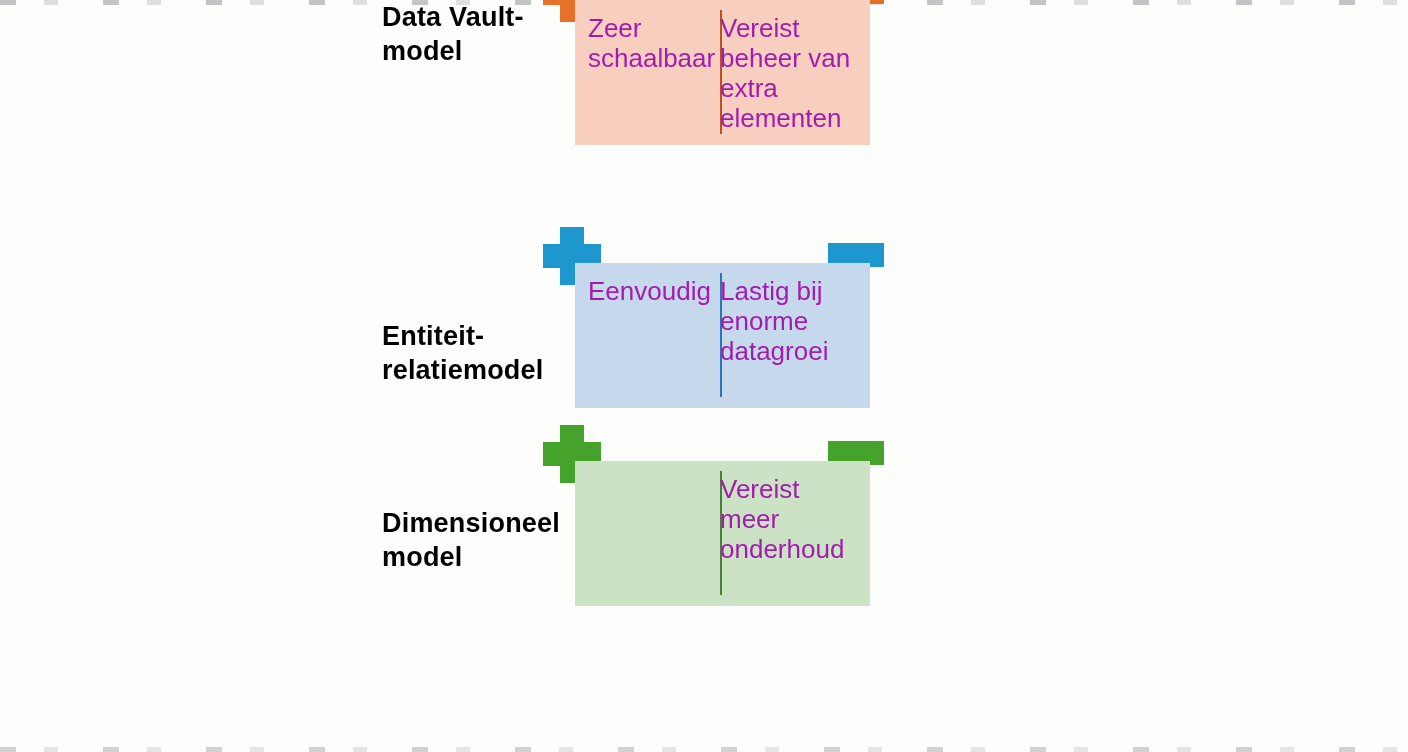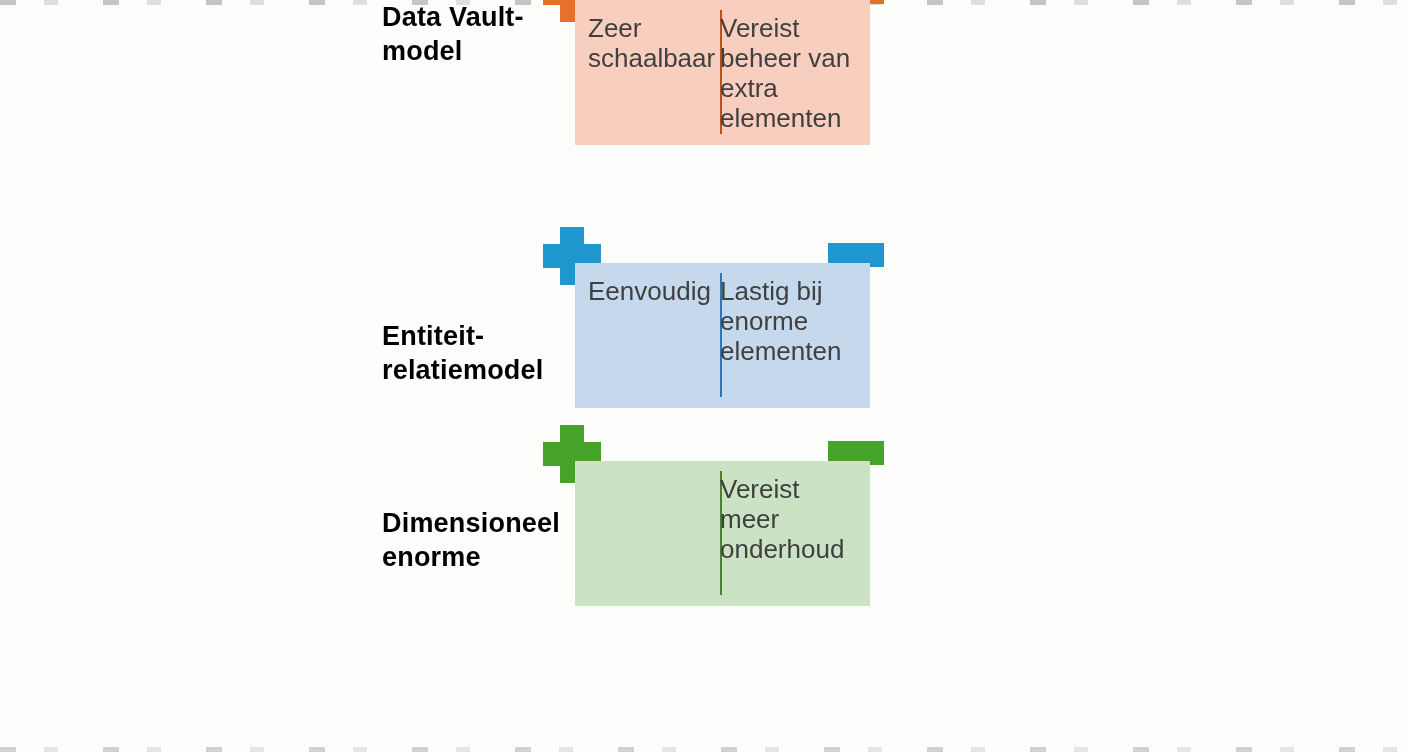--- a/index.html
+++ b/index.html
@@ -73,21 +73,21 @@
     width: 2px;
     height: 124px;
     background: var(--divider);
   }
   .cell {
     position: absolute;
     top: 13px;
     font-size: 26px;
     line-height: 30px;
     white-space: pre-line;
-    color: #404040;
+    color: #a21caf;
   }
   .cell.pro { left: 13px;  width: 130px; }
   .cell.con { left: 145px; width: 140px; }
 
   
   .plus {
     position: absolute;
     left: 543px;
     top: -36px;
     width: 58px;
@@ -133,27 +133,27 @@
     <div class="plus">
       <span class="bar-v"></span>
       <span class="bar-h"></span>
     </div>
     <div class="minus"></div>
     <div class="box">
       <div class="cell pro">Eenvoudig</div>
       <div class="divider"></div>
       <div class="cell con">Lastig bij
 enorme
-elementen</div>
+datagroei</div>
     </div>
   </div>
 
   <div class="row" style="--box-bg: #cbe3c4; --icon: #45a32c; --divider: #4c7e37;">
     <div class="row-label">Dimensioneel
-enorme</div>
+model</div>
     <div class="plus">
       <span class="bar-v"></span>
       <span class="bar-h"></span>
     </div>
     <div class="minus"></div>
     <div class="box">
       <div class="divider"></div>
       <div class="cell con">Vereist
 meer
 onderhoud</div>

